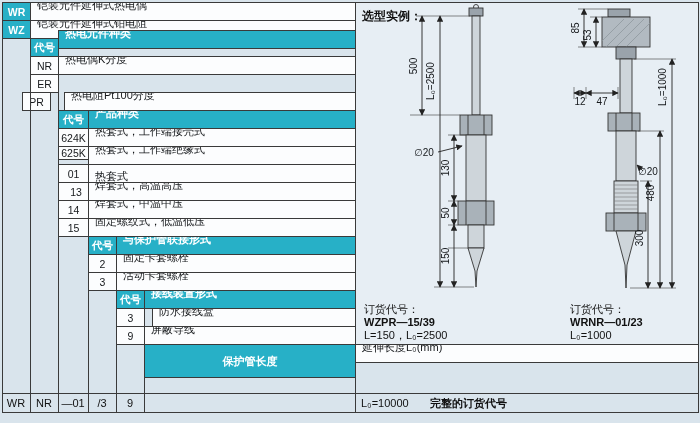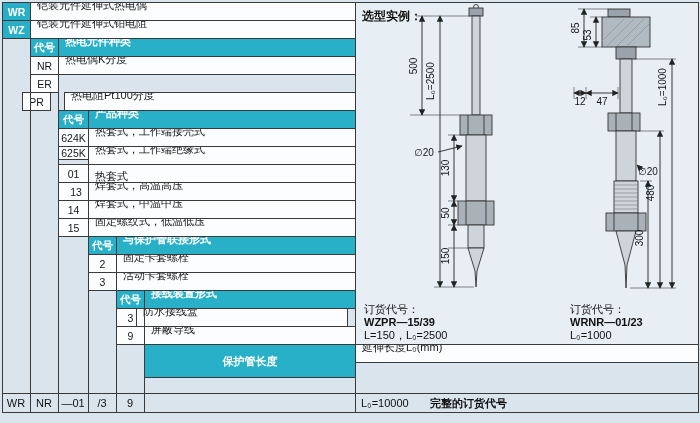--- a/index.html
+++ b/index.html
@@ -25,21 +25,21 @@
 <body>
 
 <div class="page">
 
   <div class="cell code hdr" style="left:2px;top:2px;width:29px;height:19px">WR</div>
   <div class="cell label" style="left:30px;top:2px;width:326px;height:19px">铠装元件延伸式热电偶</div>
   <div class="cell code hdr" style="left:2px;top:20px;width:29px;height:19px">WZ</div>
   <div class="cell label" style="left:30px;top:20px;width:326px;height:19px">铠装元件延伸式铂电阻</div>
 
   <div class="cell code hdr" style="left:30px;top:38px;width:29px;height:19px">代号</div>
-  <div class="cell label hdr" style="left:58px;top:38px;width:298px;height:19px">热电元件种类</div>
+  <div class="cell label hdr" style="left:58px;top:30px;width:298px;height:19px">热电元件种类</div>
   <div class="cell code" style="left:30px;top:56px;width:29px;height:19px">NR</div>
   <div class="cell label" style="left:58px;top:56px;width:298px;height:19px">热电偶K分度</div>
   <div class="cell code" style="left:30px;top:74px;width:29px;height:19px">ER</div>
   <div class="cell code" style="left:22px;top:92px;width:29px;height:19px">PR</div>
   <div class="cell label" style="left:64px;top:92px;width:330px;height:19px">热电阻Pt100分度</div>
 
   <div class="cell code hdr" style="left:58px;top:110px;width:31px;height:19px">代号</div>
   <div class="cell label hdr" style="left:88px;top:110px;width:268px;height:19px">产品种类</div>
   <div class="cell code" style="left:58px;top:128px;width:31px;height:19px">624K</div>
   <div class="cell label" style="left:88px;top:128px;width:268px;height:19px">热套式，工作端接壳式</div>
@@ -57,21 +57,21 @@
   <div class="cell code hdr" style="left:88px;top:236px;width:29px;height:19px">代号</div>
   <div class="cell label hdr" style="left:116px;top:236px;width:240px;height:19px">与保护管联接形式</div>
   <div class="cell code" style="left:88px;top:254px;width:29px;height:19px">2</div>
   <div class="cell label" style="left:116px;top:254px;width:240px;height:19px">固定卡套螺栓</div>
   <div class="cell code" style="left:88px;top:272px;width:29px;height:19px">3</div>
   <div class="cell label" style="left:116px;top:272px;width:240px;height:19px">活动卡套螺栓</div>
 
   <div class="cell code hdr" style="left:116px;top:290px;width:29px;height:19px">代号</div>
   <div class="cell label hdr" style="left:144px;top:290px;width:212px;height:19px">接线装置形式</div>
   <div class="cell code" style="left:116px;top:308px;width:29px;height:19px">3</div>
-  <div class="cell label" style="left:136px;top:308px;width:212px;height:19px">防水接线盒</div>
+  <div class="cell label" style="left:152px;top:308px;width:212px;height:19px">防水接线盒</div>
   <div class="cell code" style="left:116px;top:326px;width:29px;height:19px">9</div>
   <div class="cell label" style="left:144px;top:326px;width:212px;height:19px">屏蔽导线</div>
 
   <div class="cell hdr center" style="left:144px;top:344px;width:212px;height:19px">保护管长度</div>
   <div class="cell label" style="left:355px;top:344px;width:344px;height:19px">延伸长度L₀(mm)</div>
 
   <div class="panel" style="left:355px;top:2px;width:344px;height:343px"></div>
   <div class="ptitle" style="left:362px;top:8px">选型实例：</div>
 
   <svg class="drawing" width="342" height="340" viewBox="0 0 342 340">

